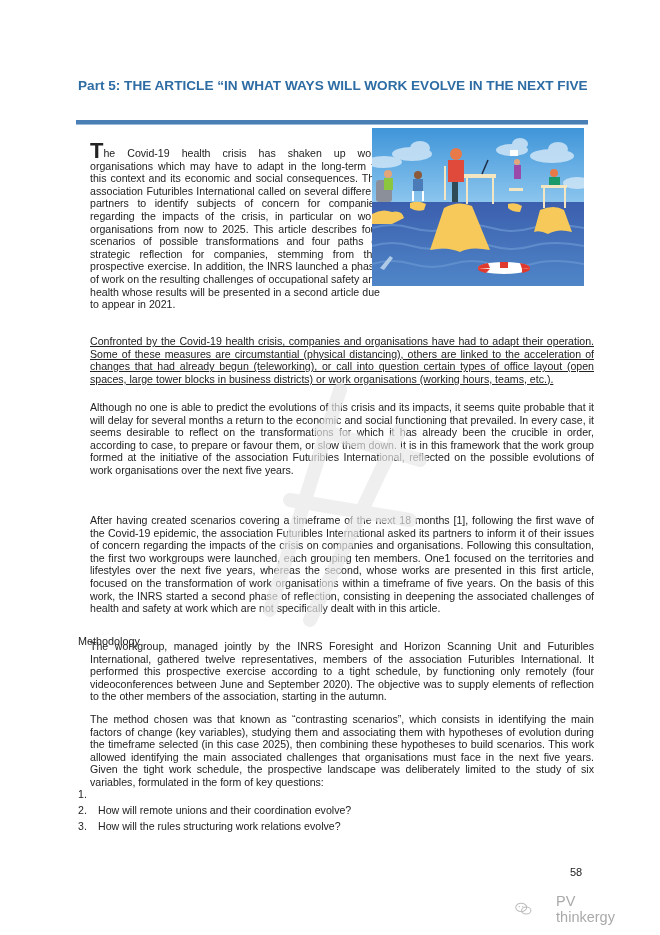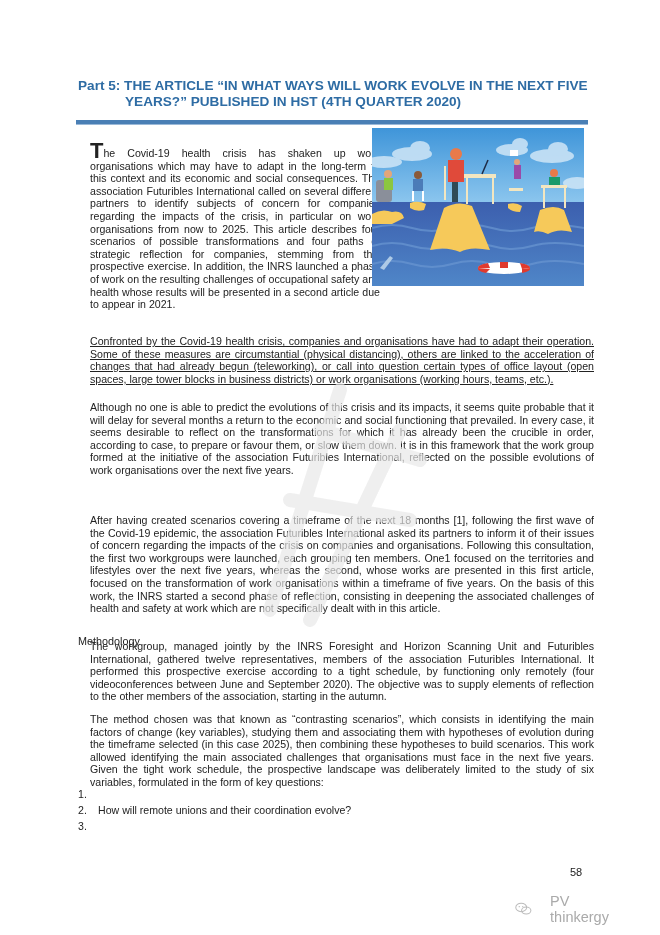--- a/index.html
+++ b/index.html
@@ -31,34 +31,33 @@
     .b1 { top: 323px; text-decoration: underline; }
     .b2 { top: 389px; }
     .b3 { top: 502px; }
     .heading { position: absolute; left: 78px; top: 604px; font-weight: normal; font-size: 10.8px; margin-top: 31px; }
     .b4 { top: 628px; }
     .b5 { top: 701px; }
     .list { position: absolute; left: 78px; top: 786px; width: 504px; }
     .list .item { display: flex; font-size: 10.6px; line-height: 16px; }
     .list .num { width: 20px; }
     .pagenum { position: absolute; left: 570px; top: 866px; font-size: 11px; color: #222; }
-    .brand { position: absolute; left: 515px; top: 893px; display: flex; align-items: center; gap: 18px; color: #aaa; font-size: 14.5px; }
+    .brand { position: absolute; left: 515px; top: 893px; display: flex; align-items: center; gap: 24px; color: #aaa; font-size: 14.5px; }
     .watermark {
       position: absolute; left: 250px; top: 370px; width: 180px; height: 260px;
       pointer-events: none; opacity: 0.9;
     }
   </style>
 </head>
 <body>
 
 <div class="page">
 
   <div class="title">
     <span class="l1">Part 5: THE ARTICLE “IN WHAT WAYS WILL WORK EVOLVE IN THE NEXT FIVE</span>
-    <span class="l2">YEARS?” PUBLISHED IN HST (4TH QUARTER 2020)</span>
   </div>
   <div class="title-rule"></div>
 
   <p class="p intro"><span class="dropcap">T</span><span>he Covid-19 health crisis has shaken up work organisations which may have to adapt in the long-term to this context and its economic and social consequences. The association Futuribles International called on several different partners to identify subjects of concern for companies regarding the impacts of the crisis, in particular on work organisations from now to 2025. This article describes four scenarios of possible transformations and four paths of strategic reflection for companies, stemming from this prospective exercise. In addition, the INRS launched a phase of work on the resulting challenges of occupational safety and health whose results will be presented in a second article due to appear in 2021.</span></p>
 
   <div class="figure">
     <svg width="212" height="158" viewBox="0 0 212 158">
       <defs>
         <linearGradient id="sky" x1="0" y1="0" x2="0" y2="1">
           <stop offset="0" stop-color="#3f95d9"></stop>
@@ -148,20 +147,21 @@
   <div class="list">
     <div class="item">
       <span class="num">1.</span>
     </div>
     <div class="item">
       <span class="num">2.</span>
       <span>How will remote unions and their coordination evolve?</span>
     </div>
     <div class="item">
       <span class="num">3.</span>
+      <span>How will the rules structuring work relations evolve?</span>
     </div>
   </div>
 
   <div class="pagenum">58</div>
 
   <svg class="watermark" viewBox="0 0 180 260">
     <g fill="none" stroke="#e9e9e9" stroke-width="14" stroke-linecap="round" opacity="0.75">
       <path d="M20 240 L 90 20"></path>
       <path d="M60 250 L 150 60"></path>
       <path d="M40 130 L 160 150"></path>

